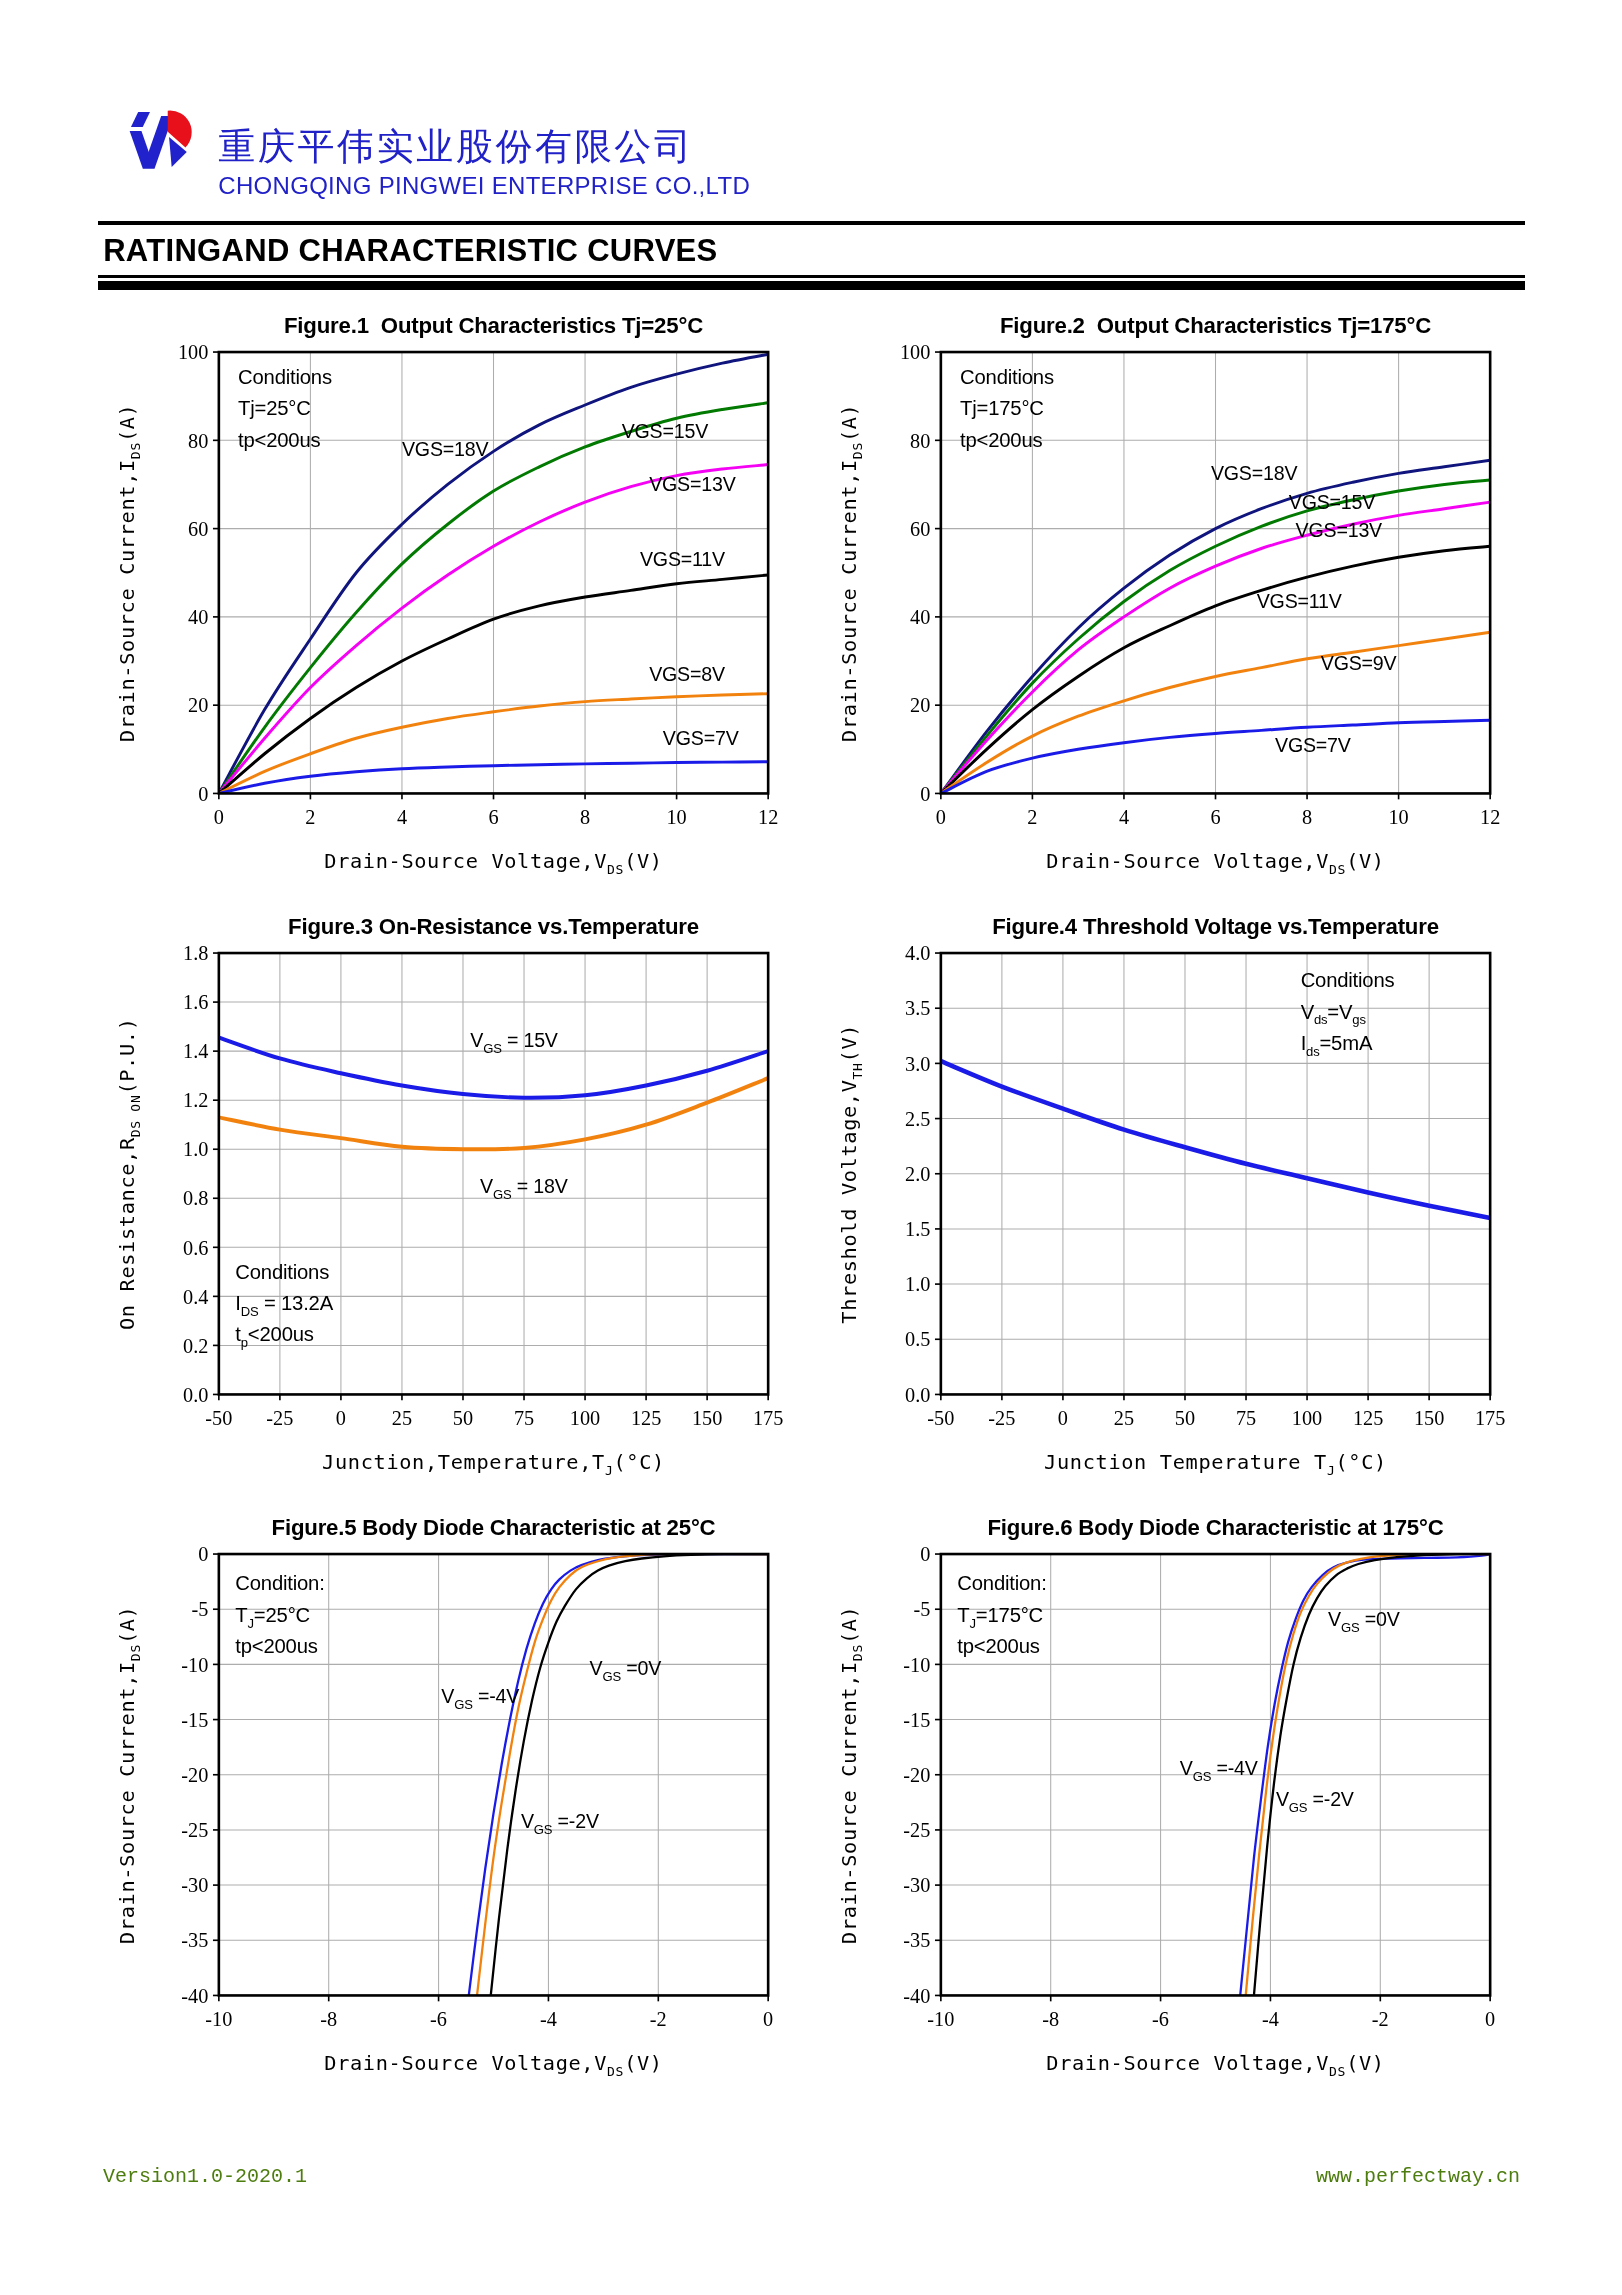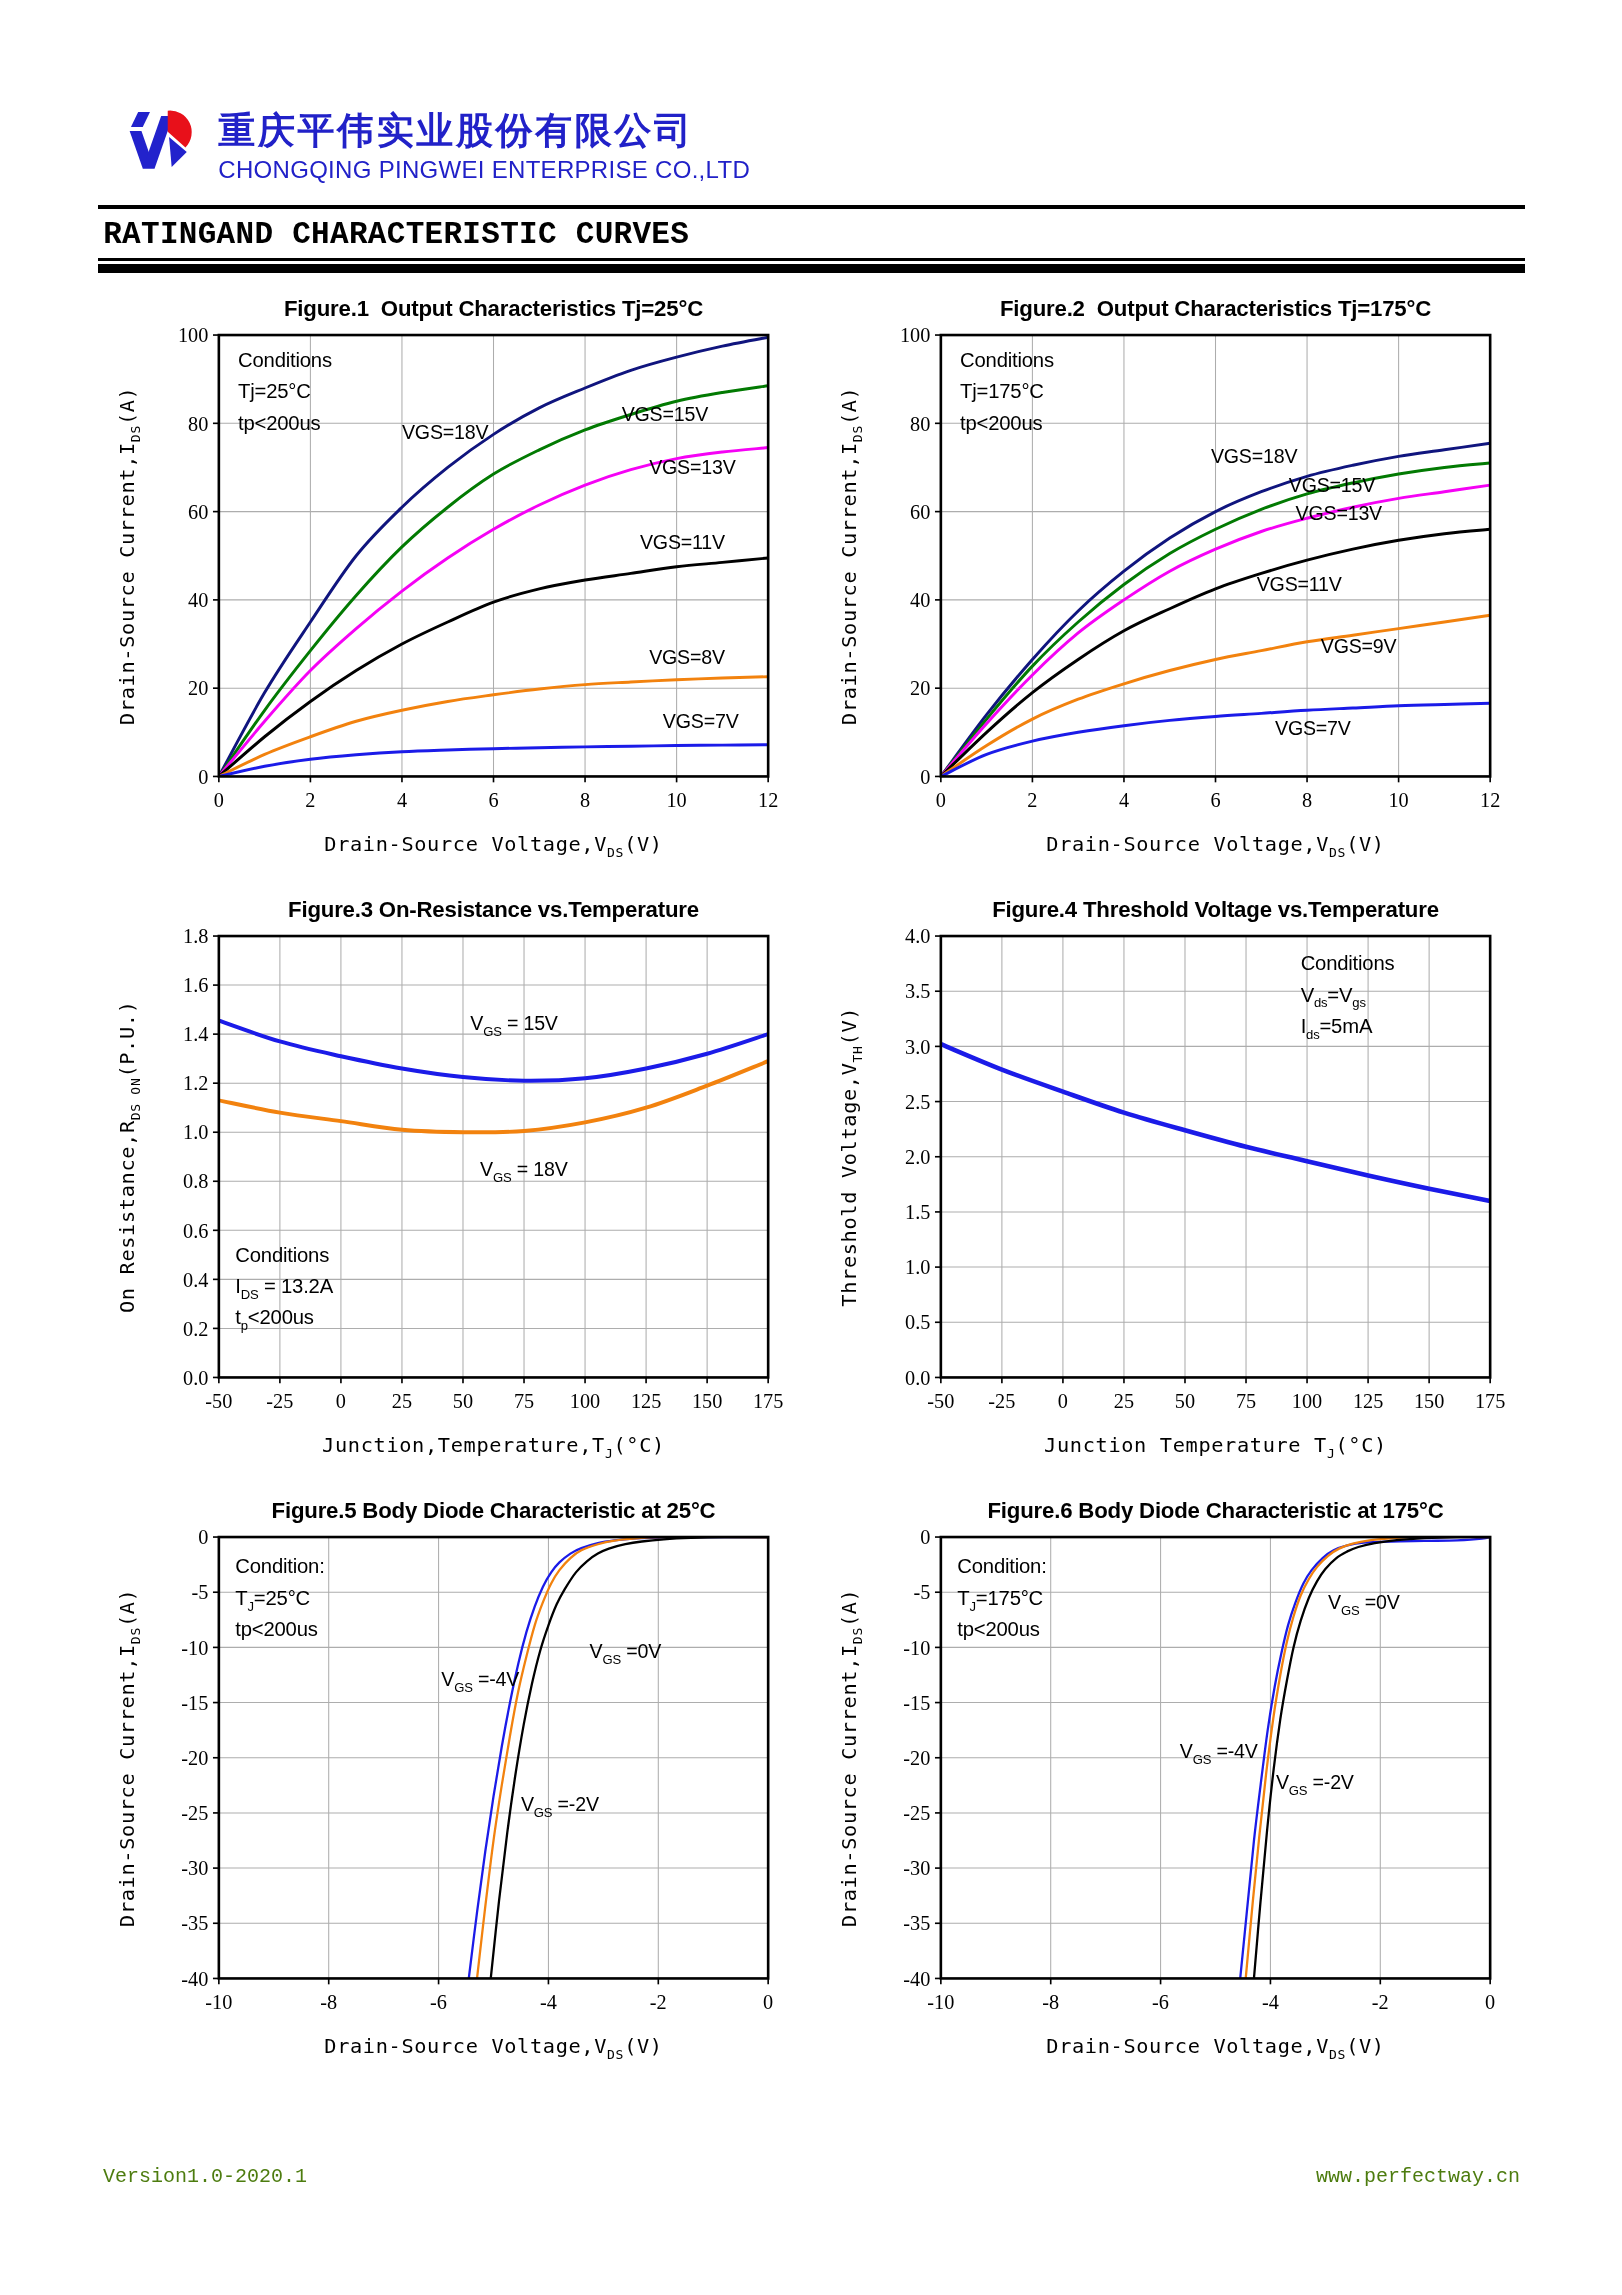--- a/index.html
+++ b/index.html
@@ -2,24 +2,24 @@
 <html style="font-size:10.5px"><head>
 <meta charset="utf-8">
 <style>
   html,body{margin:0;padding:0;background:#e8e8e8;}
   .page{position:relative;width:1623px;height:2295px;background:#ffffff;
         font-family:"Liberation Sans",sans-serif;overflow:hidden;}
   .content{position:relative;margin:0 98px;}
   .header-row{display:flex;align-items:flex-start;gap:18.3px;padding-top:108px;margin-left:23px;}
   .logo-box{width:79px;height:67px;flex:0 0 auto;}
   .company-names{display:flex;flex-direction:column;justify-content:flex-start;padding-top:3.9px;}
-  .company-cn{font-size:37px;font-weight:700;color:#2121c8;letter-spacing:2.6px;line-height:1.05;}
+  .company-cn{font-size:37px;font-weight:400;color:#2121c8;letter-spacing:2.6px;line-height:1.05;margin-top:16px;}
   .company-en{font-size:24px;font-weight:500;color:#2121c8;letter-spacing:0.3px;margin-top:5.2px;}
   .header-divider{height:3.9px;background:#000;margin-top:21px;}
-  .section-title{font-family:Liberation Mono, monospace;font-weight:bold;font-size:31px;
+  .section-title{font-family:Liberation Sans, sans-serif;font-weight:bold;font-size:31px;
                  color:#000;margin:7.9px 0 0 5.2px;letter-spacing:0.3px;}
   .rule-thin{height:2.6px;background:#000;margin-top:6.5px;}
   .rule-thick{height:9.2px;background:#000;margin-top:3.3px;}
   .charts-grid{display:grid;grid-template-columns:1fr 1fr;column-gap:6.5px;row-gap:29px;
                margin-top:13px;justify-items:center;gap:17px;}
   .fig{margin:0;}
   .page-footer{position:absolute;left:103px;right:103px;top:2165px;display:flex;
                justify-content:space-between;font-family:Liberation Mono, monospace;
                font-size:20px;color:#4d7c0f;}
 </style>

